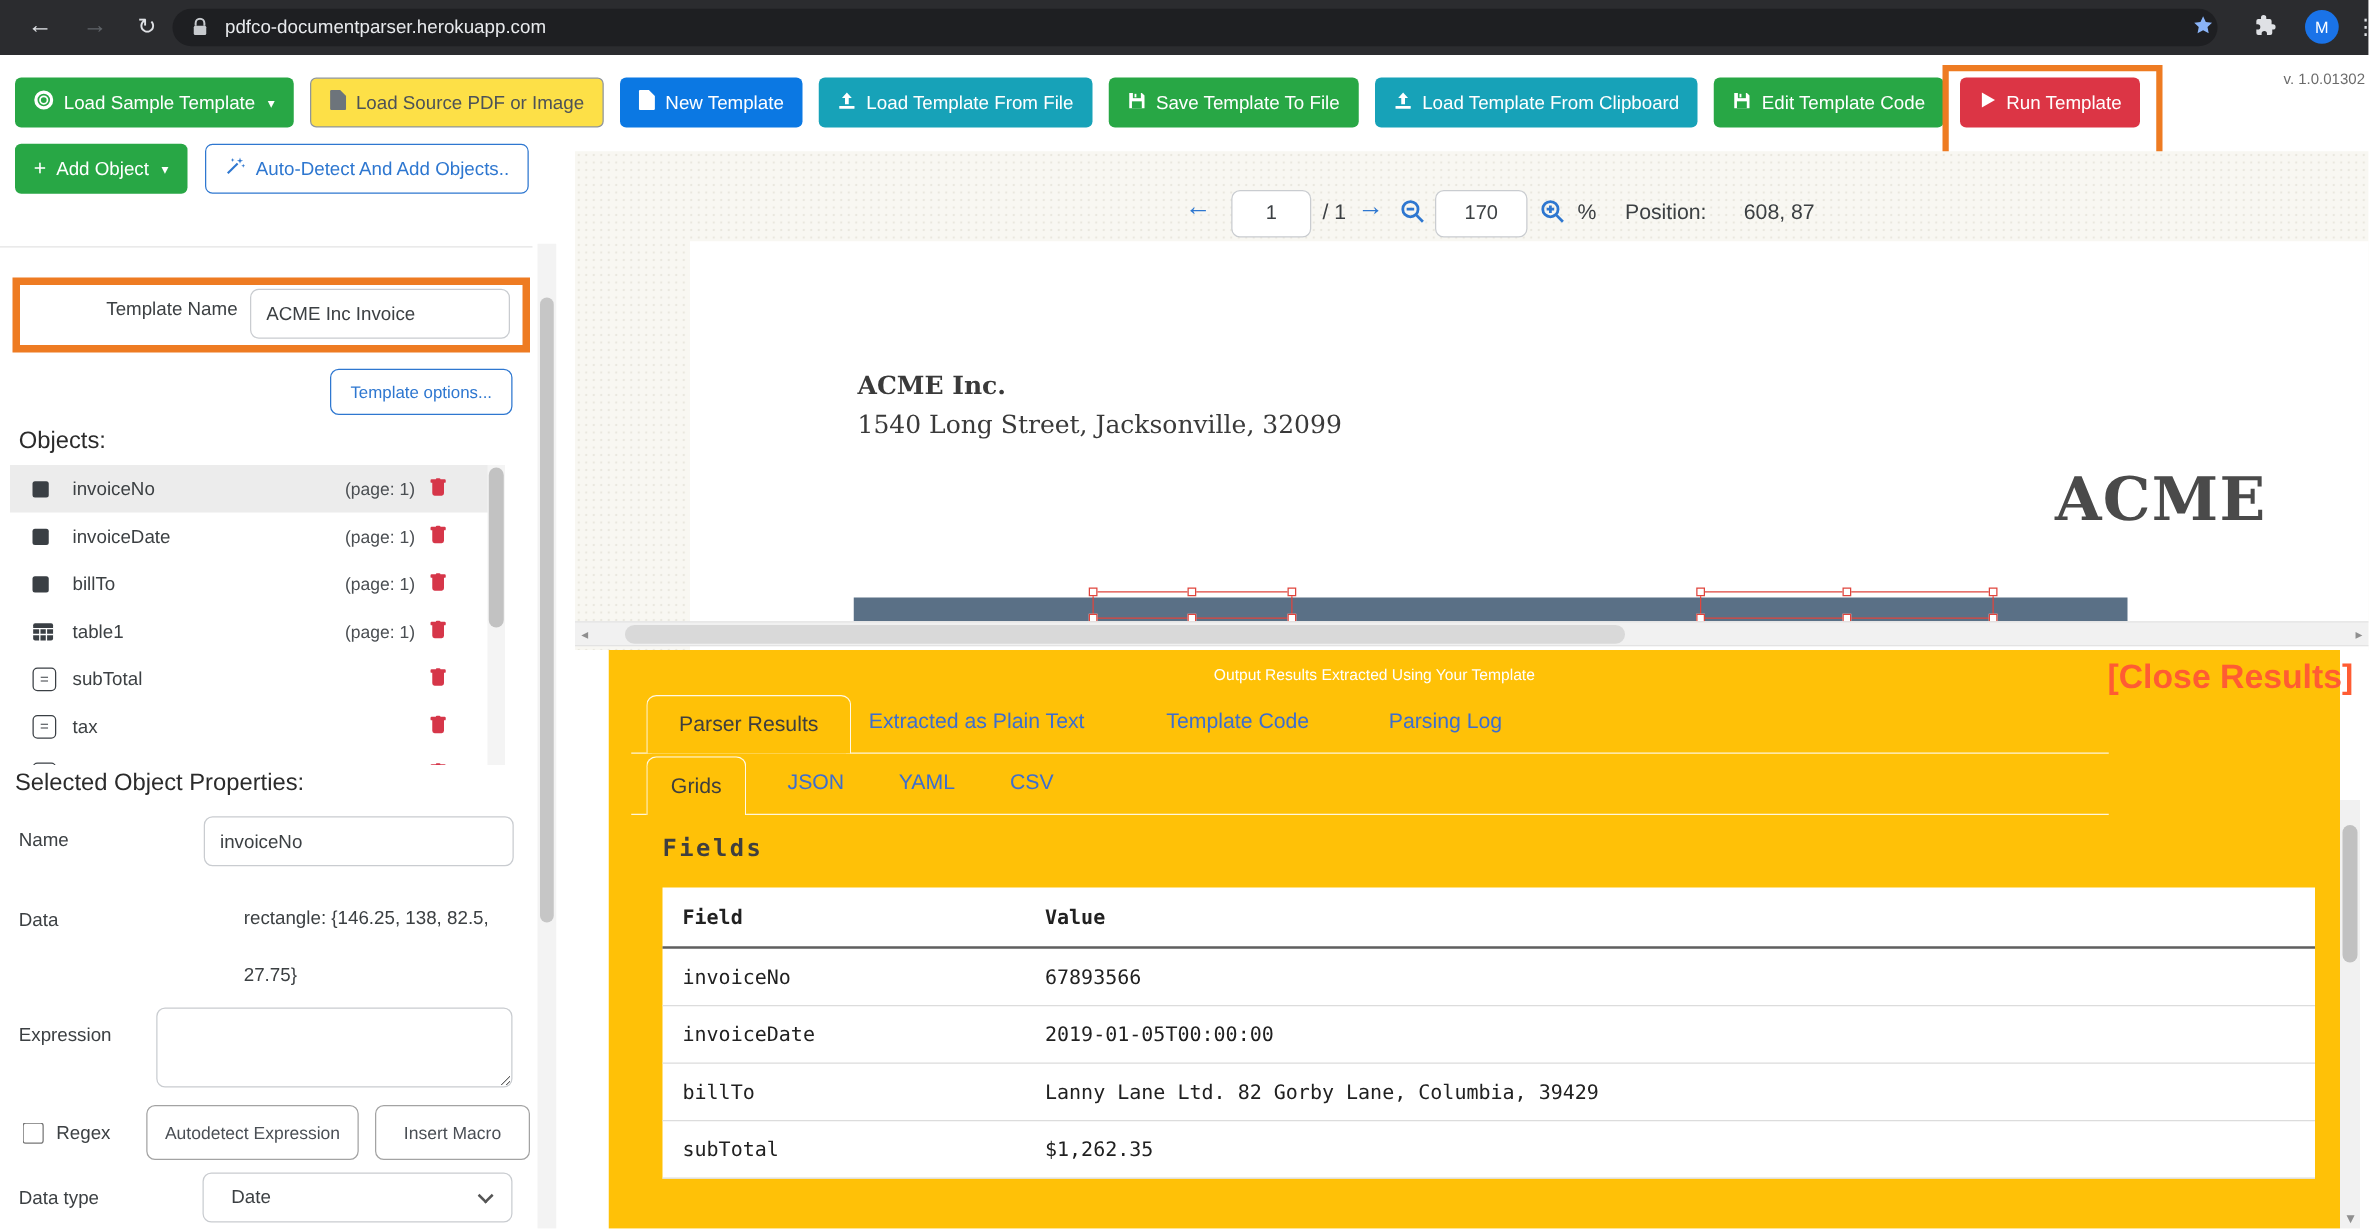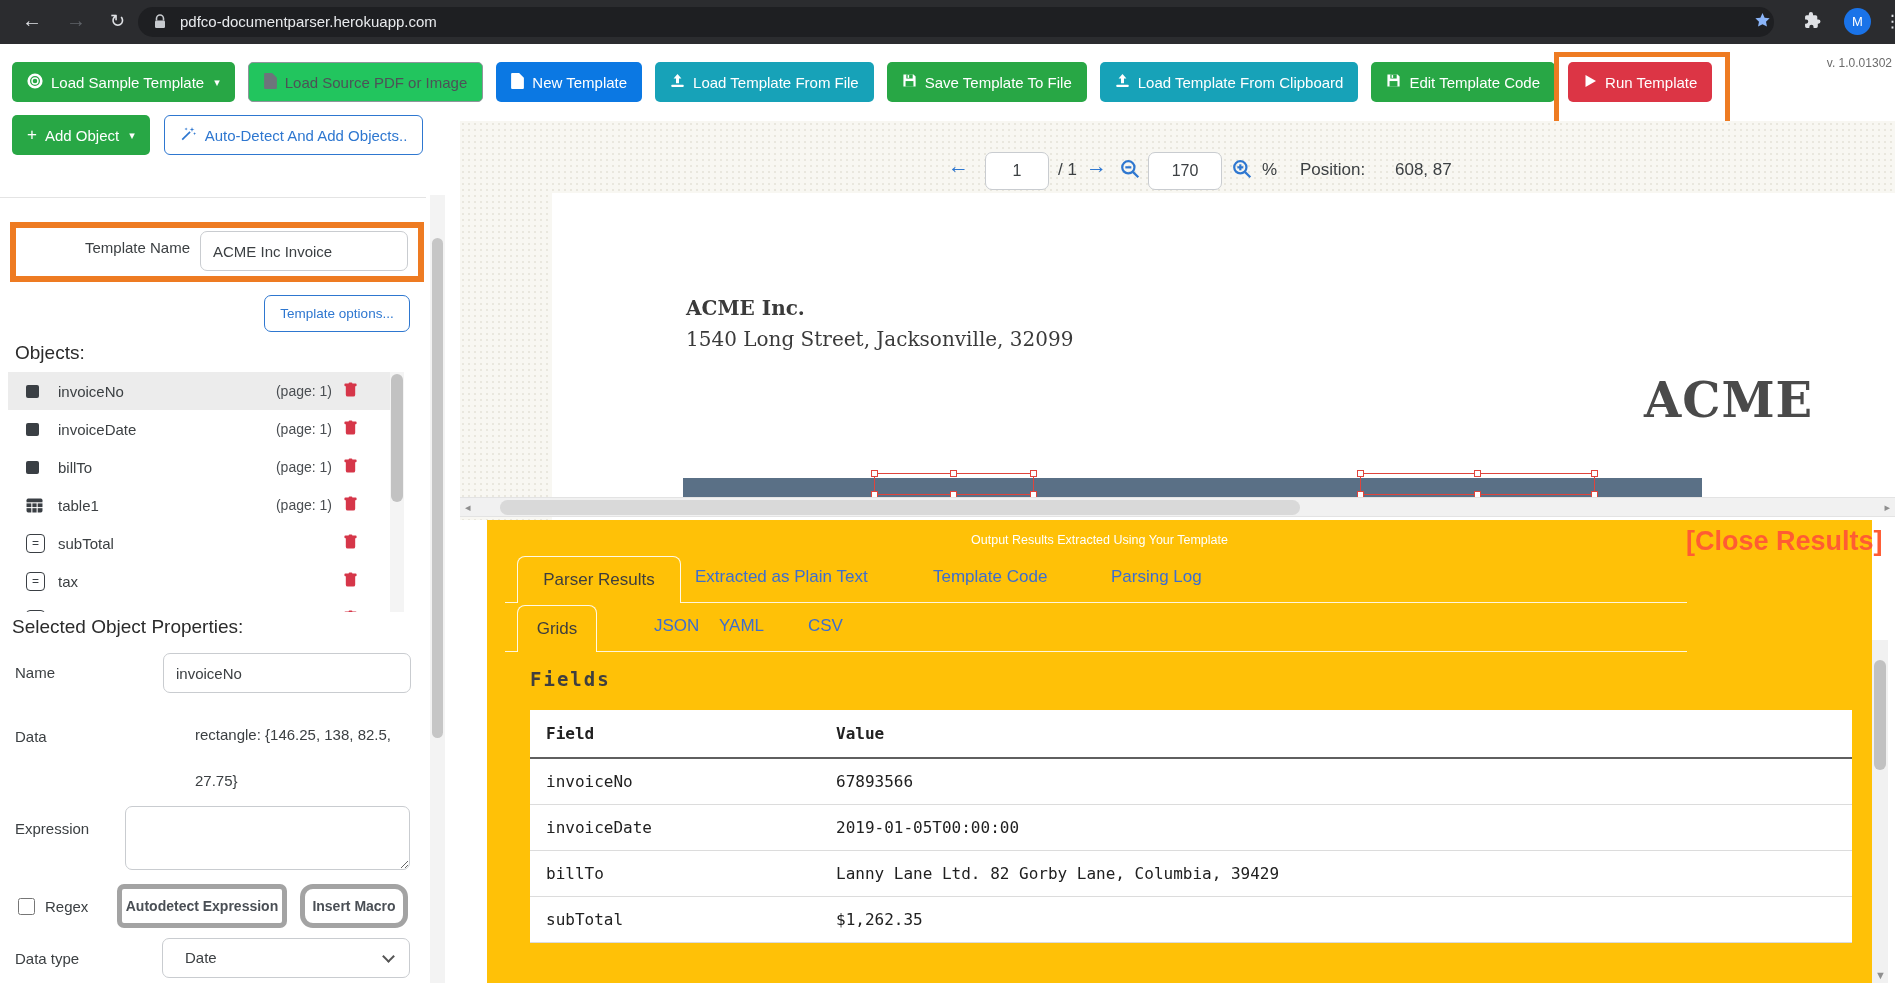--- a/index.html
+++ b/index.html
@@ -26,21 +26,21 @@
   .version { position:absolute; right:3px; top:56px; font-size:12px; color:#6b6b6b; }
 
   
   .toolbar1 { position:absolute; left:12px; top:62px; display:flex; gap:13px; align-items:flex-start; }
   .btn { display:inline-flex; align-items:center; gap:8px; height:40px; padding:0 15px; border-radius:5px; font-size:15px; color:#fff; border:none; cursor:pointer; white-space:nowrap; }
   .btn .caret { font-size:11px; margin-left:2px; }
   .btn-green { background:#28a745; }
   .btn-teal { background:#17a2b8; }
   .btn-blue { background:#0b78e3; }
   .btn-red { background:#dc3545; }
-  .btn-white { background:#22c55e; color:#4d5257; border:1px solid #8f959b; }
+  .btn-white { background:#fde047; color:#4d5257; border:1px solid #8f959b; }
   .btn-outline-blue { background:#fff; color:#2e77d0; border:1px solid #2e77d0; border-radius:6px; }
   .run-wrap { position:relative; display:inline-block; }
   .run-annotation { position:absolute; left:-14px; right:-18px; top:-10px; bottom:-37px; border:5px solid #ee7b22; pointer-events:none; }
   .toolbar2 { position:absolute; left:12px; top:115px; display:flex; gap:14px; }
 
   
   .side-hr { position:absolute; left:0; top:197px; width:426px; border-top:1px solid #e4e4e4; }
   .tpl-annotation { position:absolute; left:10px; top:222px; width:414px; height:60px; border:6px solid #ee7b22; pointer-events:none; z-index:5; }
   .lbl { position:absolute; font-size:15px; color:#3c4043; }
   .tinput { position:absolute; border:1px solid #c9ccd0; border-radius:7px; font-size:15px; color:#3c4043; padding:0 12px; font-family:"Liberation Sans",sans-serif; background:#fff; }
@@ -55,21 +55,21 @@
   .eq-icon { width:19px; height:19px; border:1.6px solid #3a3f44; border-radius:4px; display:inline-flex; align-items:center; justify-content:center; font-size:12px; color:#3a3f44; }
   .objrow .oname { font-size:15px; color:#3c4043; margin-left:8px; }
   .objrow .opage { position:absolute; right:72px; font-size:14px; color:#4a4e52; }
   .objrow .otrash { position:absolute; right:46px; top:10px; cursor:pointer; }
   .objscroll { position:absolute; left:390px; top:372px; width:14px; height:240px; background:#f4f4f4; }
   .objscroll .thumb { position:absolute; left:1px; top:2px; width:12px; height:128px; background:#c2c2c2; border-radius:6px; }
 
   .data-val { position:absolute; left:195px; top:712px; width:215px; font-size:15px; color:#3c4043; line-height:46px; }
   .expr-ta { position:absolute; left:125px; top:806px; width:285px; height:64px; border:1px solid #c9ccd0; border-radius:7px; resize:both; font-family:"Liberation Sans",sans-serif; }
   .chk { position:absolute; left:18px; top:898px; width:17px; height:17px; }
-  .btn-sm-outline { position:absolute; height:44px; background:#fff; border:5px solid #a3a3a3; border-radius:7px; color:#4a4f55; font-size:14px; cursor:pointer;font-weight:bold; }
+  .btn-sm-outline { position:absolute; height:44px; background:#fff; border:1px solid #a3a3a3; border-radius:7px; color:#4a4f55; font-size:14px; cursor:pointer; }
   .dt-select { position:absolute; left:162px; top:938px; width:248px; height:40px; border:1px solid #c9ccd0; border-radius:7px; background:#fff; font-size:15px; color:#3c4043; line-height:38px; padding-left:22px; cursor:pointer; }
   .dt-select .chev { position:absolute; right:16px; top:13px; width:9px; height:9px; border-right:2px solid #555; border-bottom:2px solid #555; transform:rotate(45deg); }
 
   .main-vscroll { position:absolute; left:430px; top:195px; width:15px; height:788px; background:#f3f3f3; }
   .main-vscroll .thumb { position:absolute; left:2px; top:43px; width:11px; height:500px; background:#c6c6c6; border-radius:6px; }
 
   
   .viewer { position:absolute; left:460px; top:121px; width:1435px; height:399px; background-color:#f8f7f2; background-image:radial-gradient(#e9e7de 1px, transparent 1.2px); background-size:6px 6px; }
   .nav-arrow { position:absolute; font-size:21px; color:#2e77d0; cursor:pointer; }
   .nav-text { position:absolute; font-size:17px; color:#3c4043; }
@@ -318,21 +318,21 @@
 
   <span class="lbl" style="left:15px; top:728px;">Data</span>
   <div class="data-val">rectangle: {146.25, 138, 82.5, 27.75}</div>
 
   <span class="lbl" style="left:15px; top:820px;">Expression</span>
   <textarea class="expr-ta" style=""></textarea>
 
   <input type="checkbox" class="chk" style="">
   <span class="lbl" style="left:45px; top:898px;">Regex</span>
   <button class="btn-sm-outline" style="left:117px; top:884px; width:170px;">Autodetect Expression</button>
-  <button class="btn-sm-outline" style="left:300px; top:884px; width:108px;border-radius:13px;">Insert Macro</button>
+  <button class="btn-sm-outline" style="left:300px; top:884px; width:124px;">Insert Macro</button>
 
   <span class="lbl" style="left:15px; top:950px;">Data type</span>
   <div class="dt-select">
     <span>Date</span>
     <span class="chev"></span>
   </div>
 
   <div class="main-vscroll">
       <div class="thumb"></div>
     </div>
@@ -397,21 +397,21 @@
     <div class="res-banner">Output Results Extracted Using Your Template</div>
 
     <div class="tabrow1-line"></div>
     <div class="tab-active" style="left:30px; top:36px; width:164px; height:47px; line-height:46px;">Parser Results</div>
     <span class="tab-link" style="left:208px; top:47px;">Extracted as Plain Text</span>
     <span class="tab-link" style="left:446px; top:47px;">Template Code</span>
     <span class="tab-link" style="left:624px; top:47px;">Parsing Log</span>
 
     <div class="tabrow2-line"></div>
     <div class="tab-active" style="left:30px; top:85px; width:80px; height:47px; line-height:46px;">Grids</div>
-    <span class="tab-link" style="left:143px; top:96px;margin-left:24px;">JSON</span>
+    <span class="tab-link" style="left:143px; top:96px;">JSON</span>
     <span class="tab-link" style="left:232px; top:96px;">YAML</span>
     <span class="tab-link" style="left:321px; top:96px;">CSV</span>
 
     <div class="fields-head">Fields</div>
 
     <table class="res-table">
       <thead>
         <tr>
           <th class="col-field">Field</th>
           <th>Value</th>

